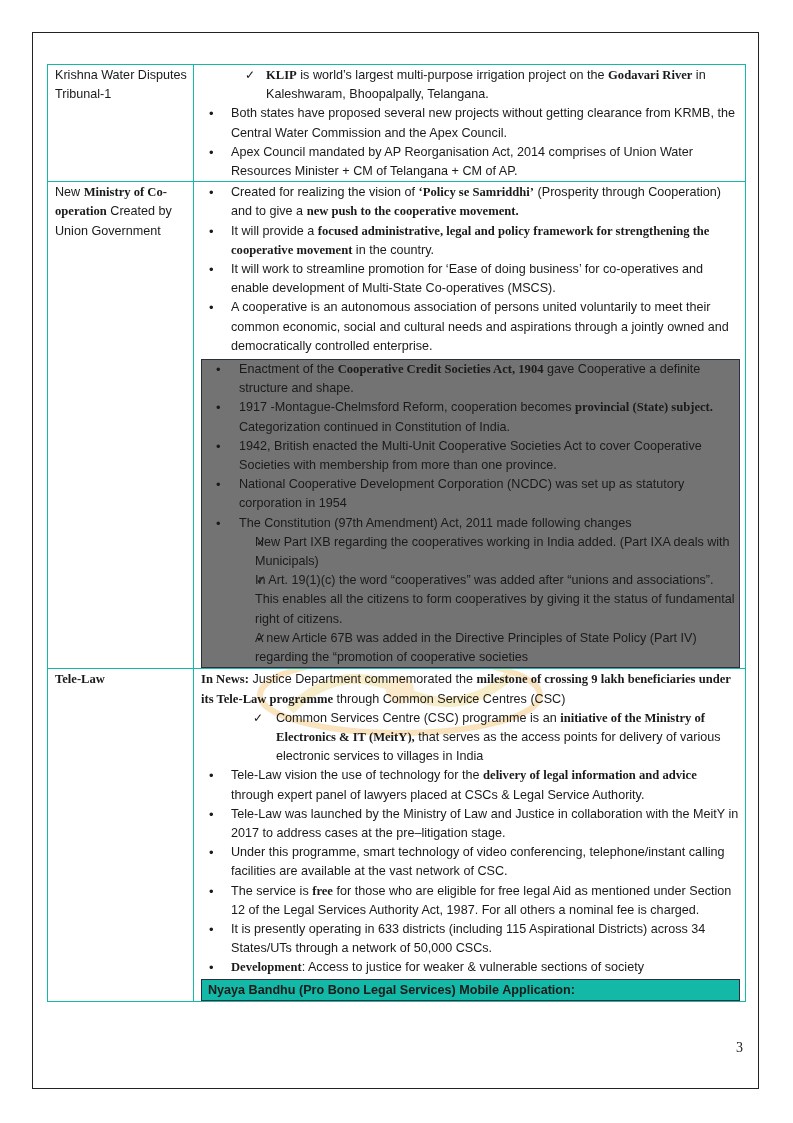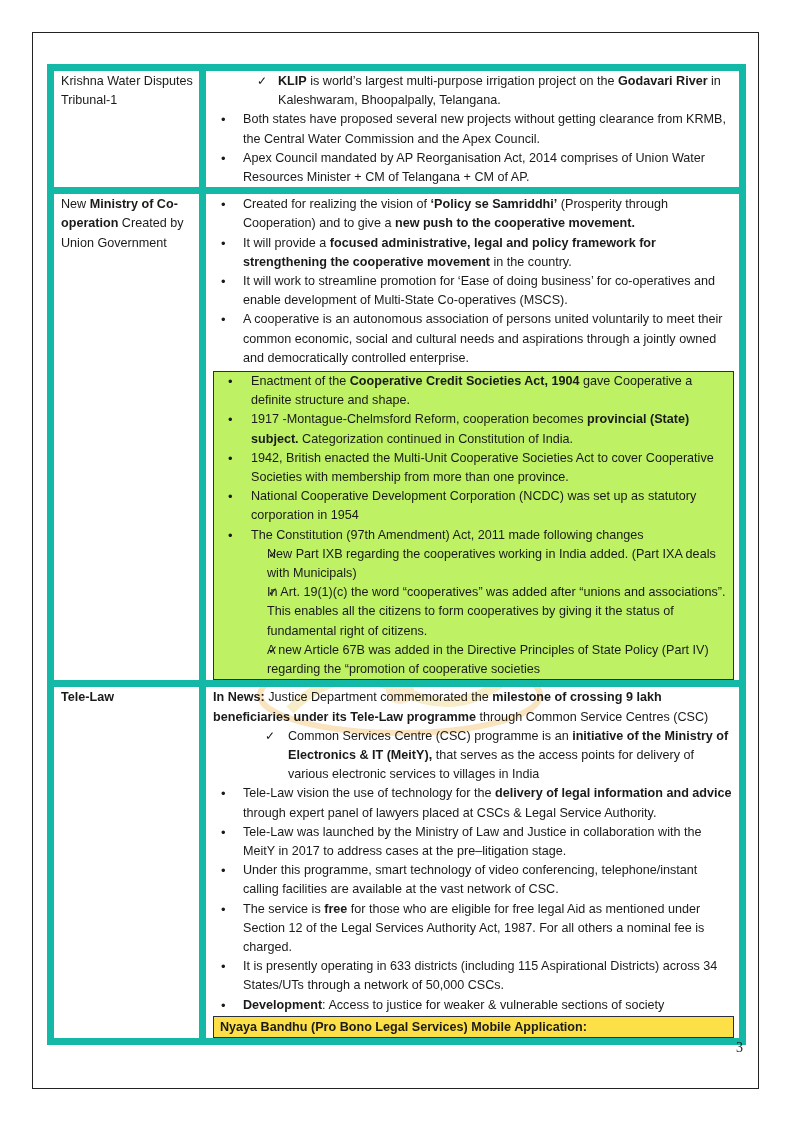--- a/index.html
+++ b/index.html
@@ -2,38 +2,38 @@
 <html><head>
 <meta charset="utf-8">
 <style>
   html, body { margin: 0; padding: 0; background: #ffffff; }
   body { width: 793px; height: 1123px; position: relative; overflow: hidden;
          font-family: "Liberation Sans", sans-serif; color: #1a1a1a; }
   .page-frame { position: absolute; left: 32px; top: 32px; width: 727px; height: 1057px;
                 border: 1px solid #222; box-sizing: border-box; }
   .doc-table { position: absolute; left: 47px; top: 64px; width: 699px;
                border-collapse: collapse; table-layout: fixed; font-size: 12.6px; line-height: 19.2px; }
-  .doc-table td { border: 7px solid #14b8a6; vertical-align: top; padding: 1px 6px 0 7px; }
+  .doc-table td { border: 1px solid #14b8a6; vertical-align: top; padding: 1px 6px 0 7px; }
   .doc-table td.topic { width: 132px; }
   .doc-table td.content { padding-left: 7px; padding-right: 6px; }
-  b { font-weight: bold; }
+  b { font-weight: bold; font-family: Liberation Serif, serif; }
   ul { margin: 0; padding: 0; list-style: none; }
   li { position: relative; }
   ul.bullets > li { padding-left: 30px; }
   ul.bullets > li::before { content: "\2022"; position: absolute; left: 8px; top: 0; font-size: 13px; }
   ul.checks > li { padding-left: 65px; }
   ul.checks > li::before { content: "\2713"; position: absolute; left: 44px; top: 0; font-size: 12px; }
   ul.checks.deep > li { padding-left: 75px; }
   ul.checks.deep > li::before { left: 52px; }
-  .history-box { background: #bef264; border: 1px solid #2a2f3f; margin: 3px -1px 0 0; padding: 0; }
+  .history-box { background: #737373; border: 1px solid #2a2f3f; margin: 3px -1px 0 0; padding: 0; }
   .history-box ul.bullets > li { padding-left: 37px; }
   .history-box ul.bullets > li::before { left: 14px; }
   .history-box ul.checks > li { padding-left: 53px; }
   .history-box ul.checks > li::before { left: 54px; }
-  .nyaya-box { background: #fde047; border: 1px solid #2a2f3f; margin: 1px -1px 0 0; padding: 1px 6px 0 6px; font-weight: bold; }
+  .nyaya-box { background: #14b8a6; border: 1px solid #2a2f3f; margin: 1px -1px 0 0; padding: 1px 6px 0 6px; font-weight: bold; }
   .watermark { position: absolute; left: 250px; top: 650px; width: 300px; height: 90px; pointer-events: none;
                opacity: 0.28; }
   .page-number { position: absolute; left: 736px; top: 1040px; font-family: "Liberation Serif", serif; font-size: 14px; }
   .news-line { padding-left: 0; }
 </style>
 </head>
 <body>
 
 <div class="page-frame"></div>
 

